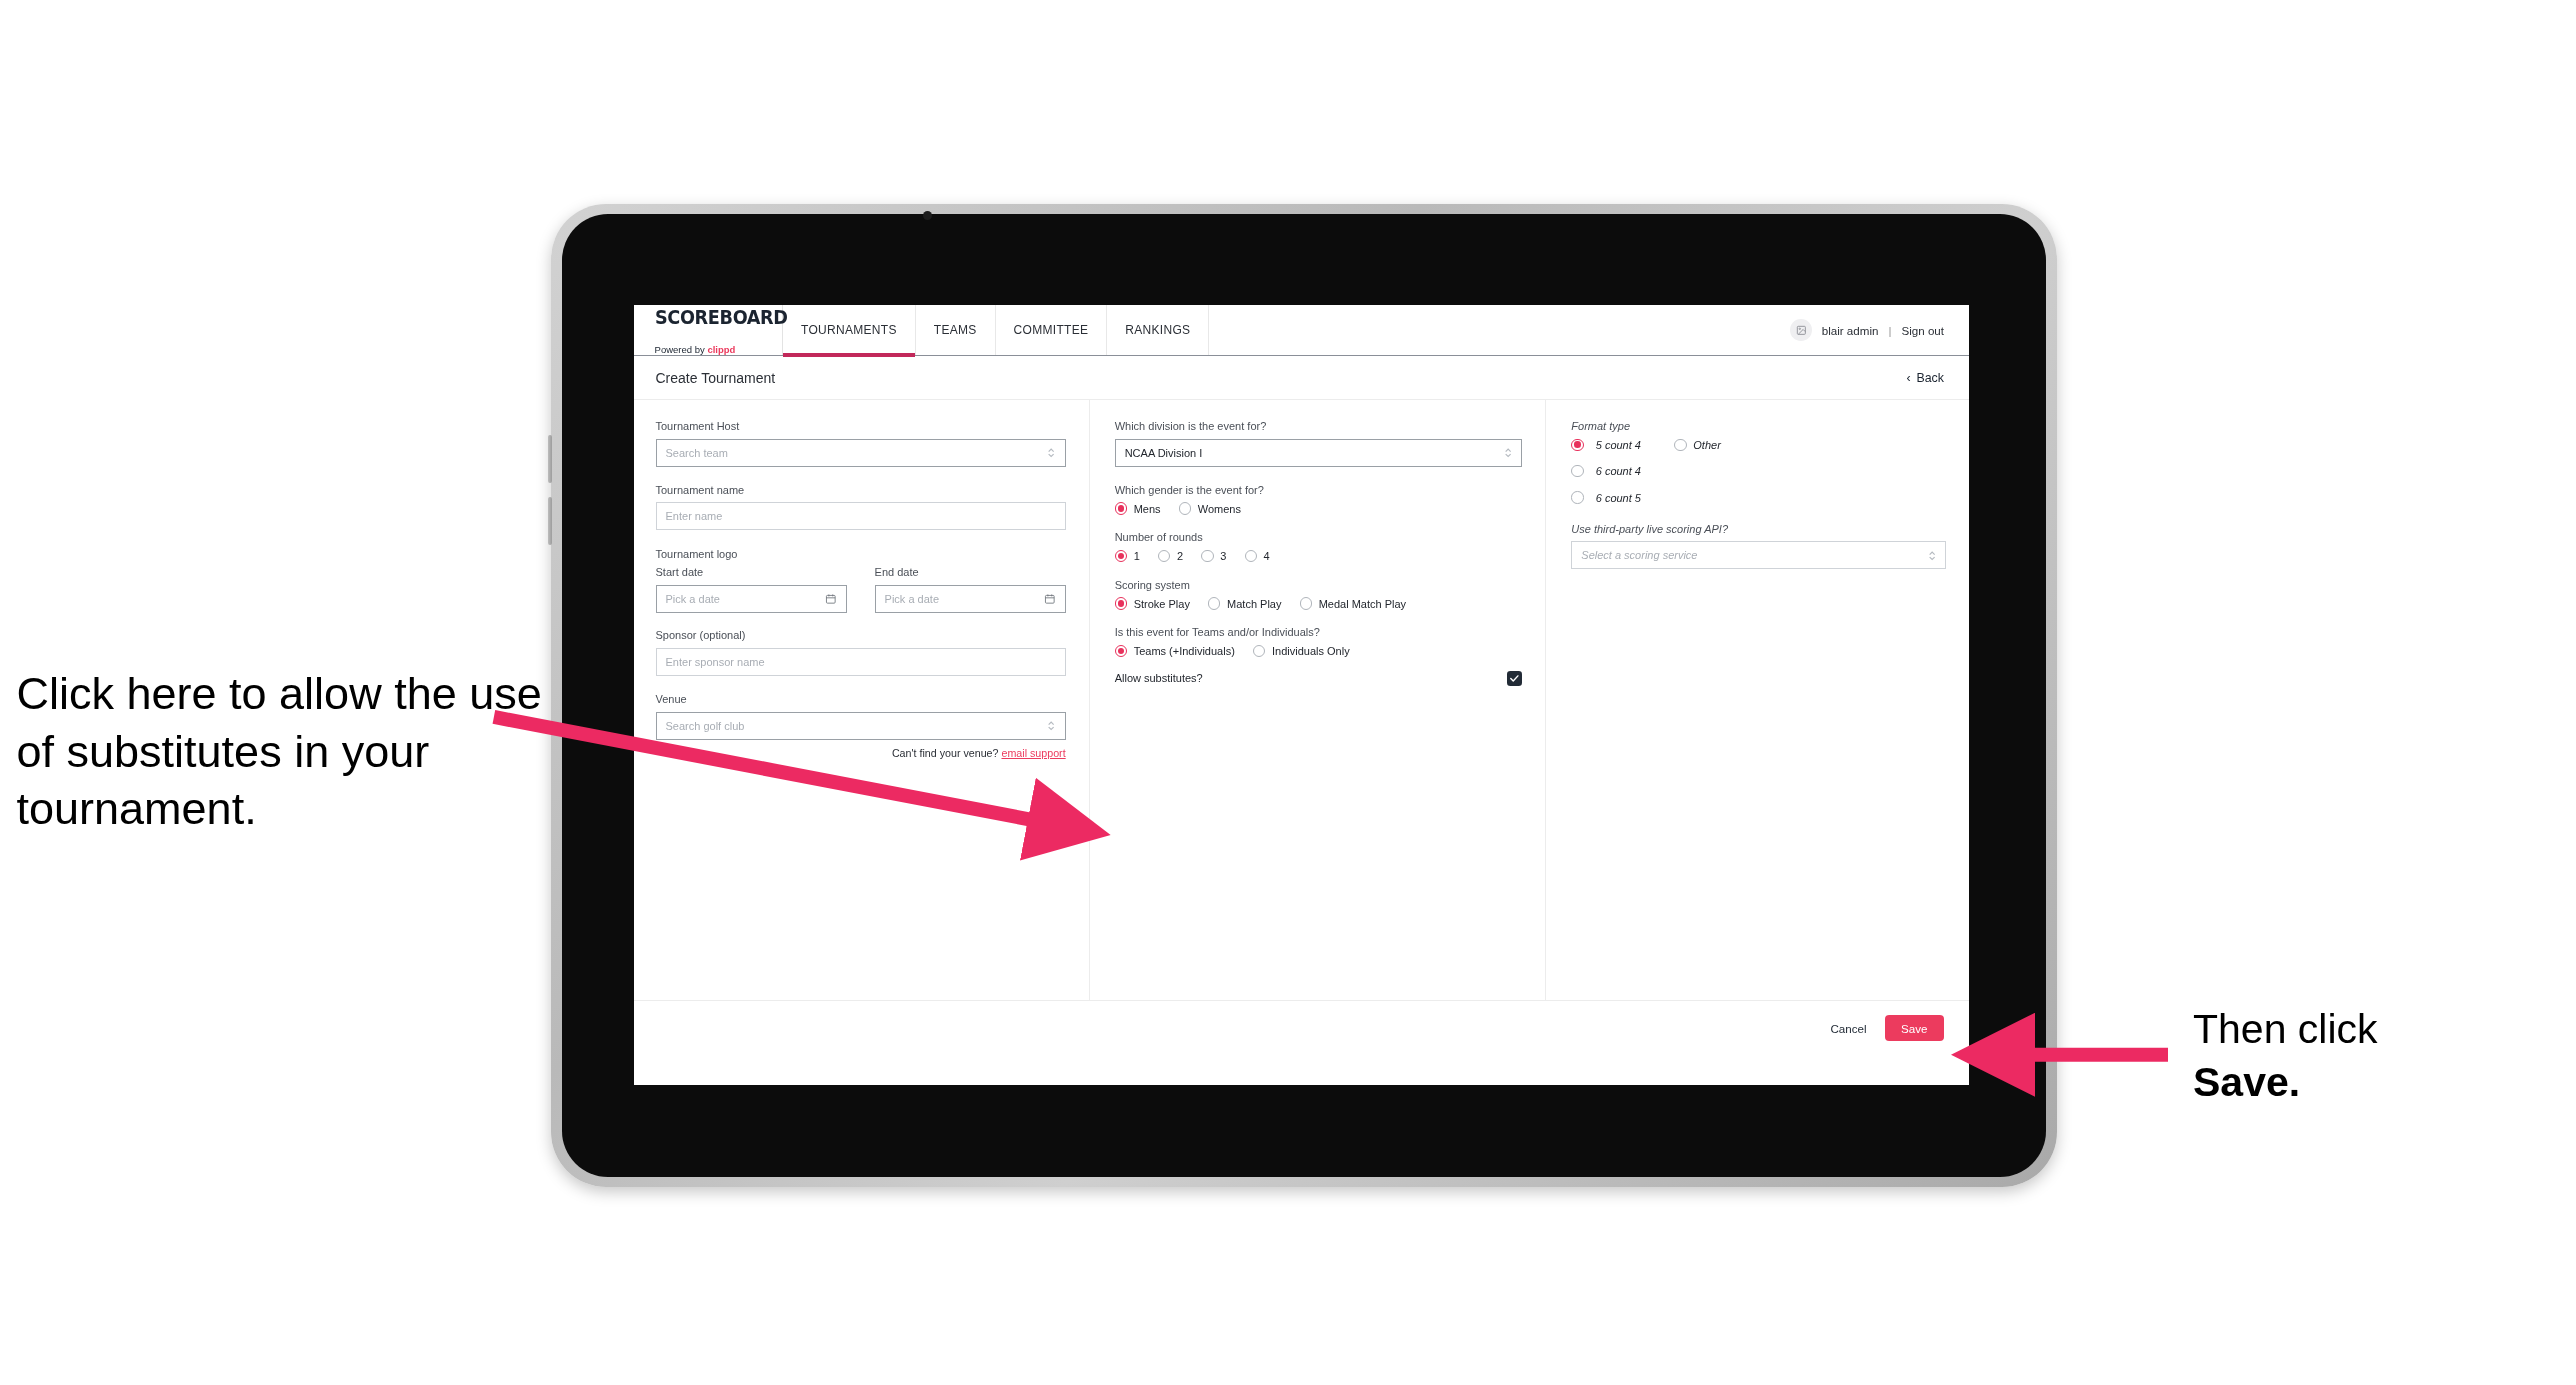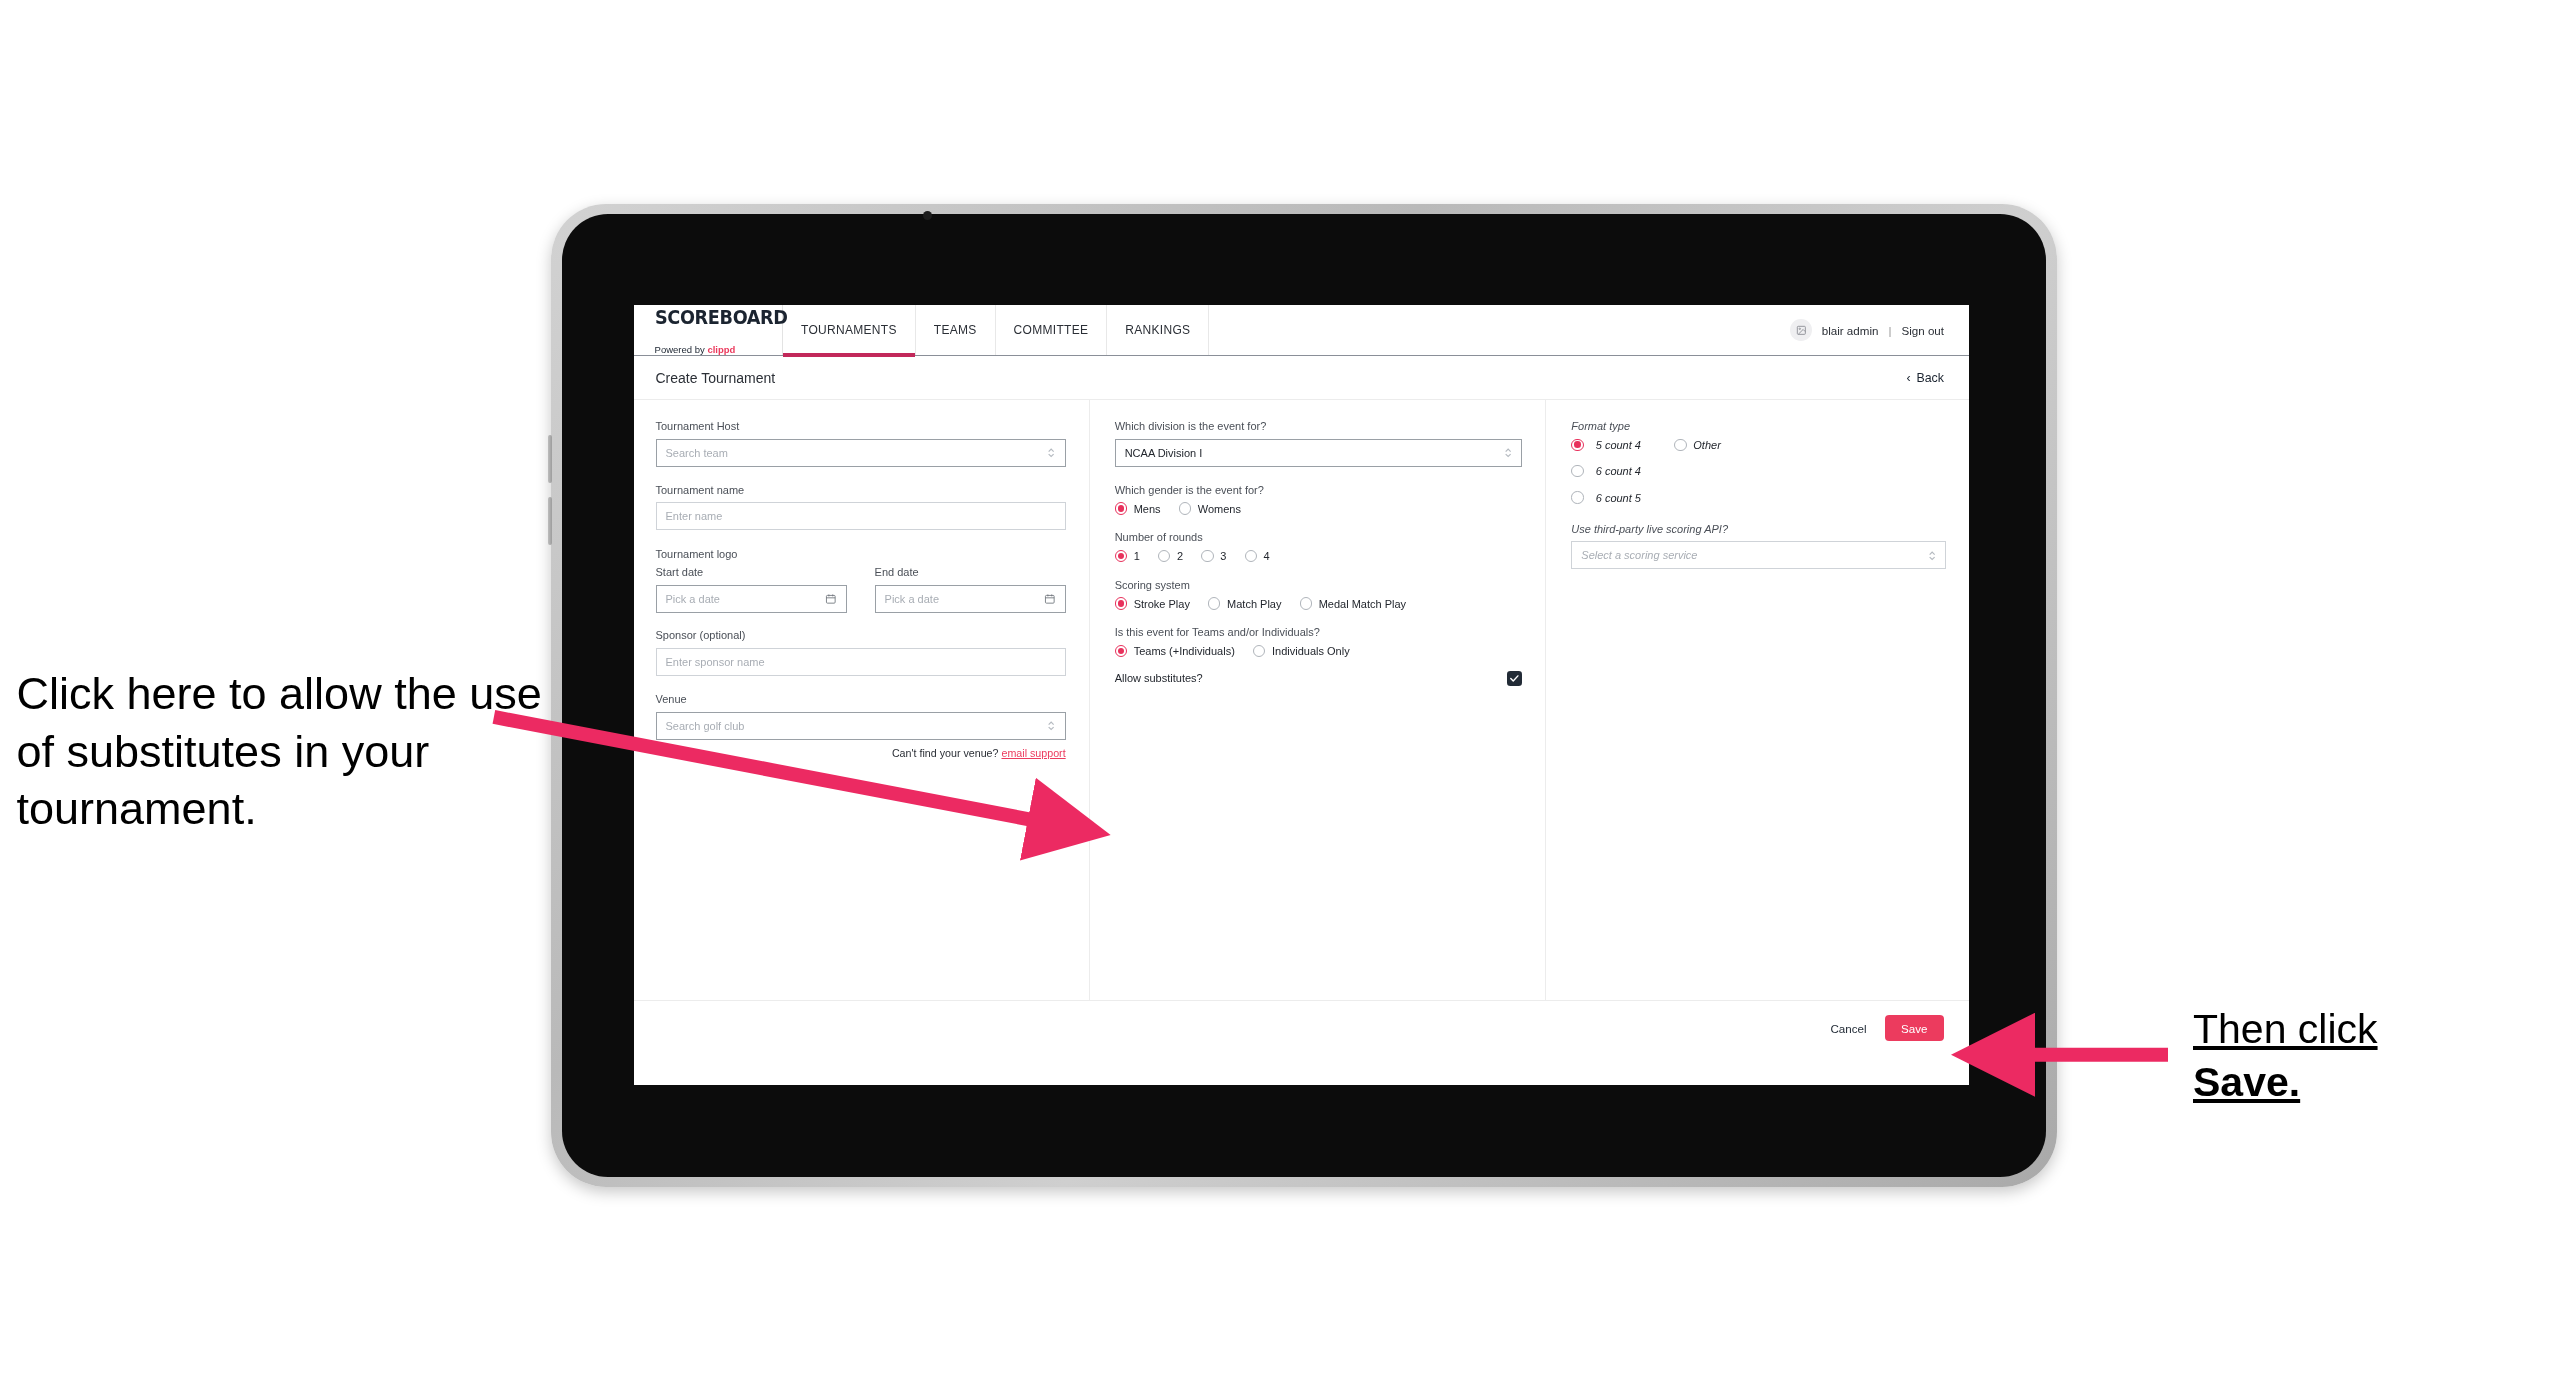--- a/index.html
+++ b/index.html
@@ -258,21 +258,20 @@
     left:16.5px; top:665px;
     width:529px;
     font-size:45px;
     line-height:1.28;
   }
   #annot-right{
     left:2193px; top:1003px;
     width:347px;
     font-size:41px;
     line-height:1.30;
-    text-decoration:underline;
   }
   #annot-right .bold{font-weight:bold;}
   svg.arrow-svg{position:absolute;left:0;top:0;pointer-events:none;}
 </style>
 </head>
 <body>
 
 <div id="tablet-frame">
   <div class="side-btn" style="left:-3.3px;top:231px;width:4.1px;height:48px;"></div>
   <div class="side-btn" style="left:-3.3px;top:293px;width:4.1px;height:48px;"></div>

